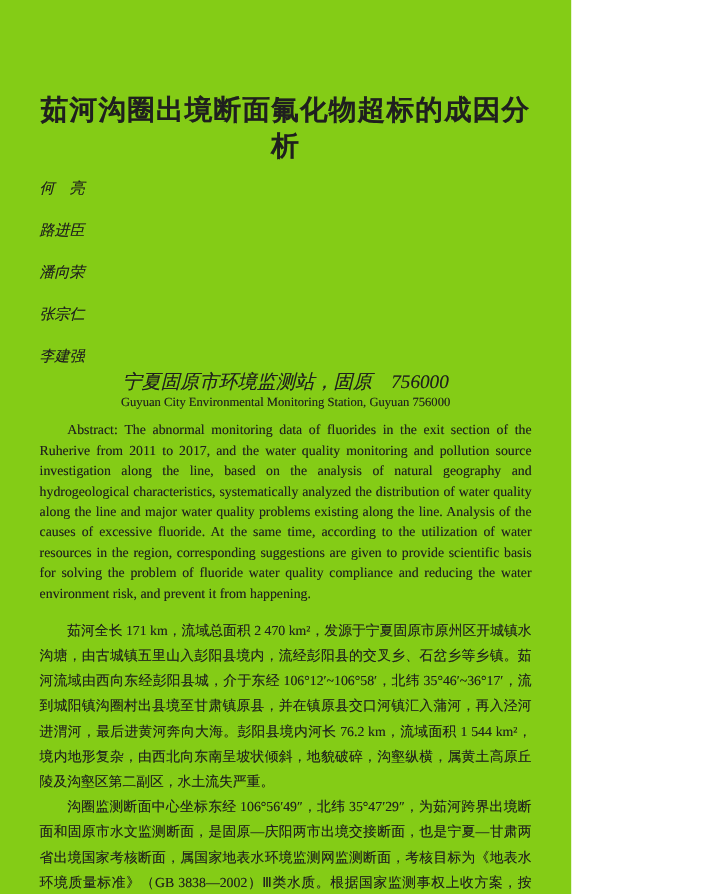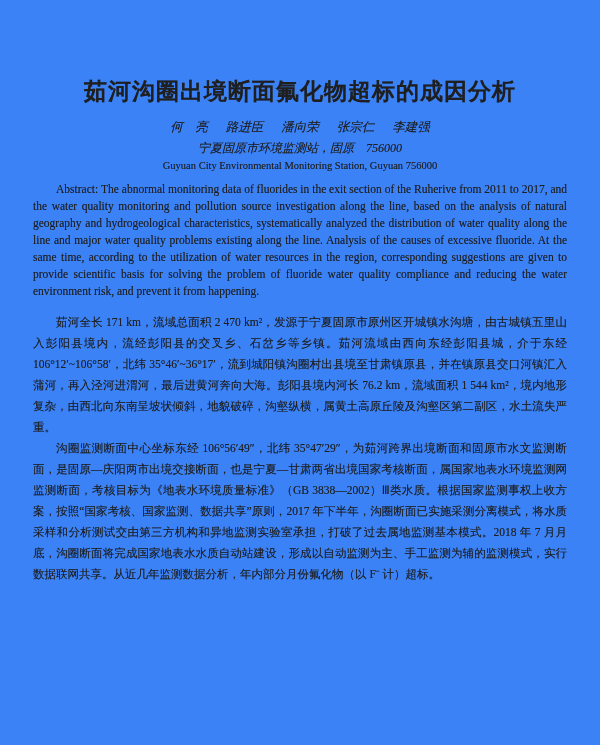--- a/index.html
+++ b/index.html
@@ -2,25 +2,25 @@
 <html><head>
 <meta charset="utf-8">
 <style>
   html, body {
     margin: 0;
     padding: 0;
     background: #ffffff;
   }
   .page {
     position: relative;
-    width: 600px;
+    width: 476px;
     height: 745px;
     box-sizing: border-box;
     padding: 76px 33px 0 33px;
-    background: #3b82f6;
+    background: #84cc16;
     overflow: hidden;
     color: #1f1f1f;
     font-family: "Liberation Serif", serif;
     text-shadow: 0 0 0.4px rgba(20,20,20,0.45);
   }
   .title-zh {
     margin: 0;
     font-family: "Liberation Sans", sans-serif;
     font-weight: bold;
     font-size: 23px;
@@ -29,25 +29,26 @@
     letter-spacing: 1px;
   }
   .authors-zh {
     display: flex;
     justify-content: center;
     gap: 18px;
     margin-top: 13px;
     font-size: 12.5px;
     line-height: 17px;
     font-style: italic;
+    flex-direction: column;
   }
   .affiliation-zh {
     margin-top: 5px;
     text-align: center;
-    font-size: 12px;
+    font-size: 16px;
     line-height: 15px;
     font-style: italic;
   }
   .abstract-zh {
     margin: 14px 0 0 0;
     font-size: 11px;
     line-height: 17.5px;
     text-align: justify;
     text-indent: 2em;
   }

